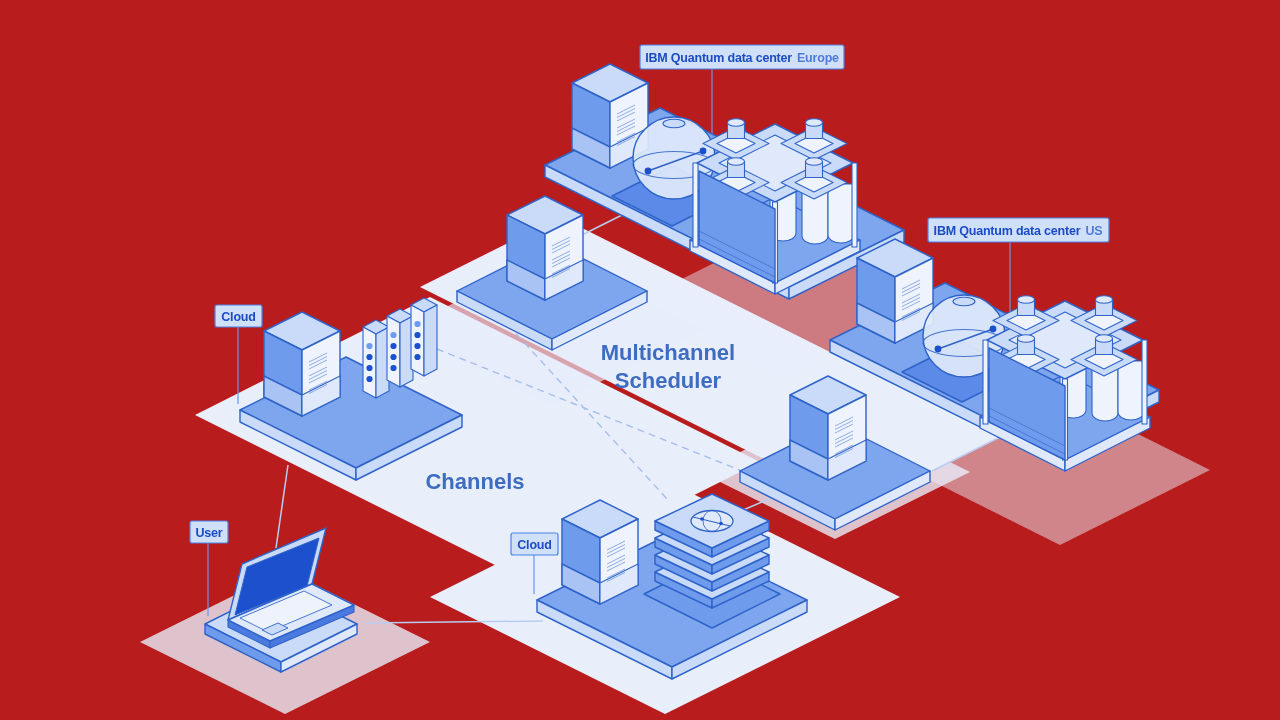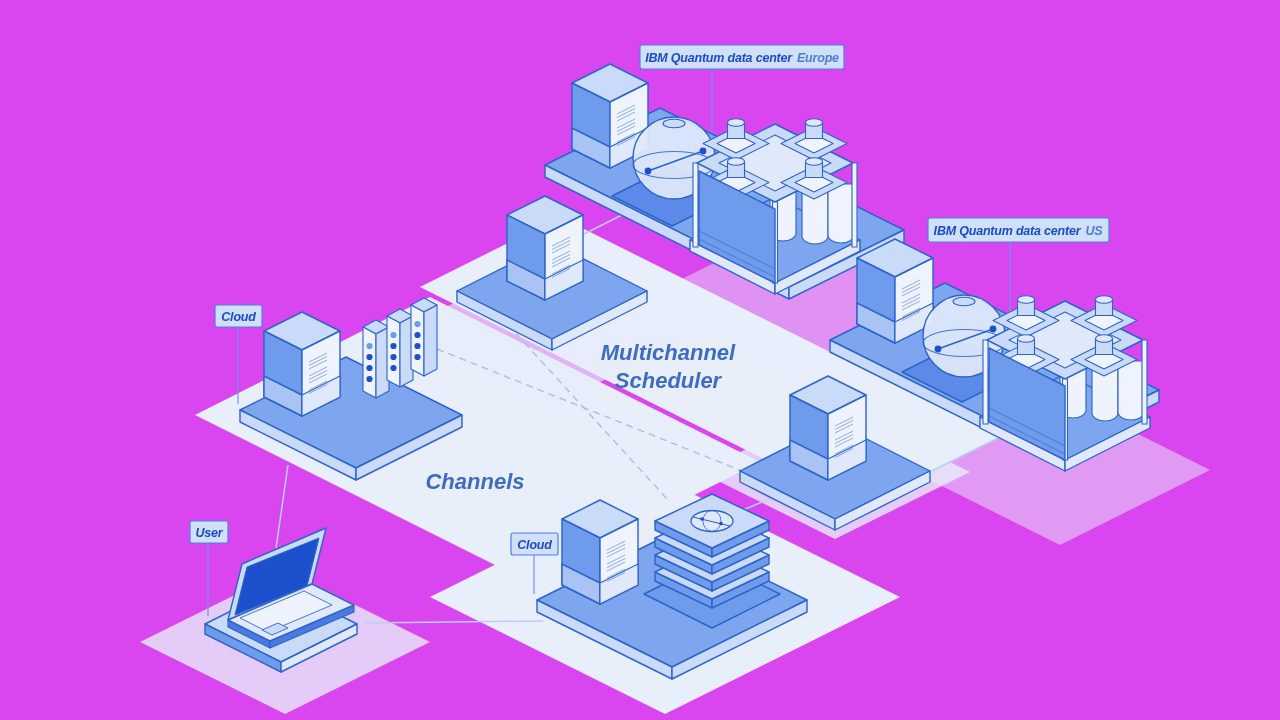--- a/index.html
+++ b/index.html
@@ -1,17 +1,17 @@
 <!DOCTYPE html>
 <html><head>
 <meta charset="utf-8">
 <style>
   html,body{margin:0;padding:0;background:#ffffff;}
-  .stage{position:relative;width:1280px;height:720px;background:#d946ef;overflow:hidden;
-         font-family:"Liberation Sans", sans-serif;font-style:italic;}
+  .stage{position:relative;width:1280px;height:720px;background:#b91c1c;overflow:hidden;
+         font-family:"Liberation Sans", sans-serif;}
   svg{display:block;}
   
   .o   {stroke:#2e63c9;stroke-width:1.4;stroke-linejoin:round;stroke-linecap:round;}
   .o1  {stroke:#2e63c9;stroke-width:1.1;stroke-linejoin:round;stroke-linecap:round;}
   .fm  {fill:#7ea6ee;}   
   .fp  {fill:#6f9bec;}   
   .fb  {fill:#a9c4f4;}   
   .fl  {fill:#c9dbf8;}   
   .fxl {fill:#dfe9fb;}   
   .fw  {fill:#eef3fd;}   

